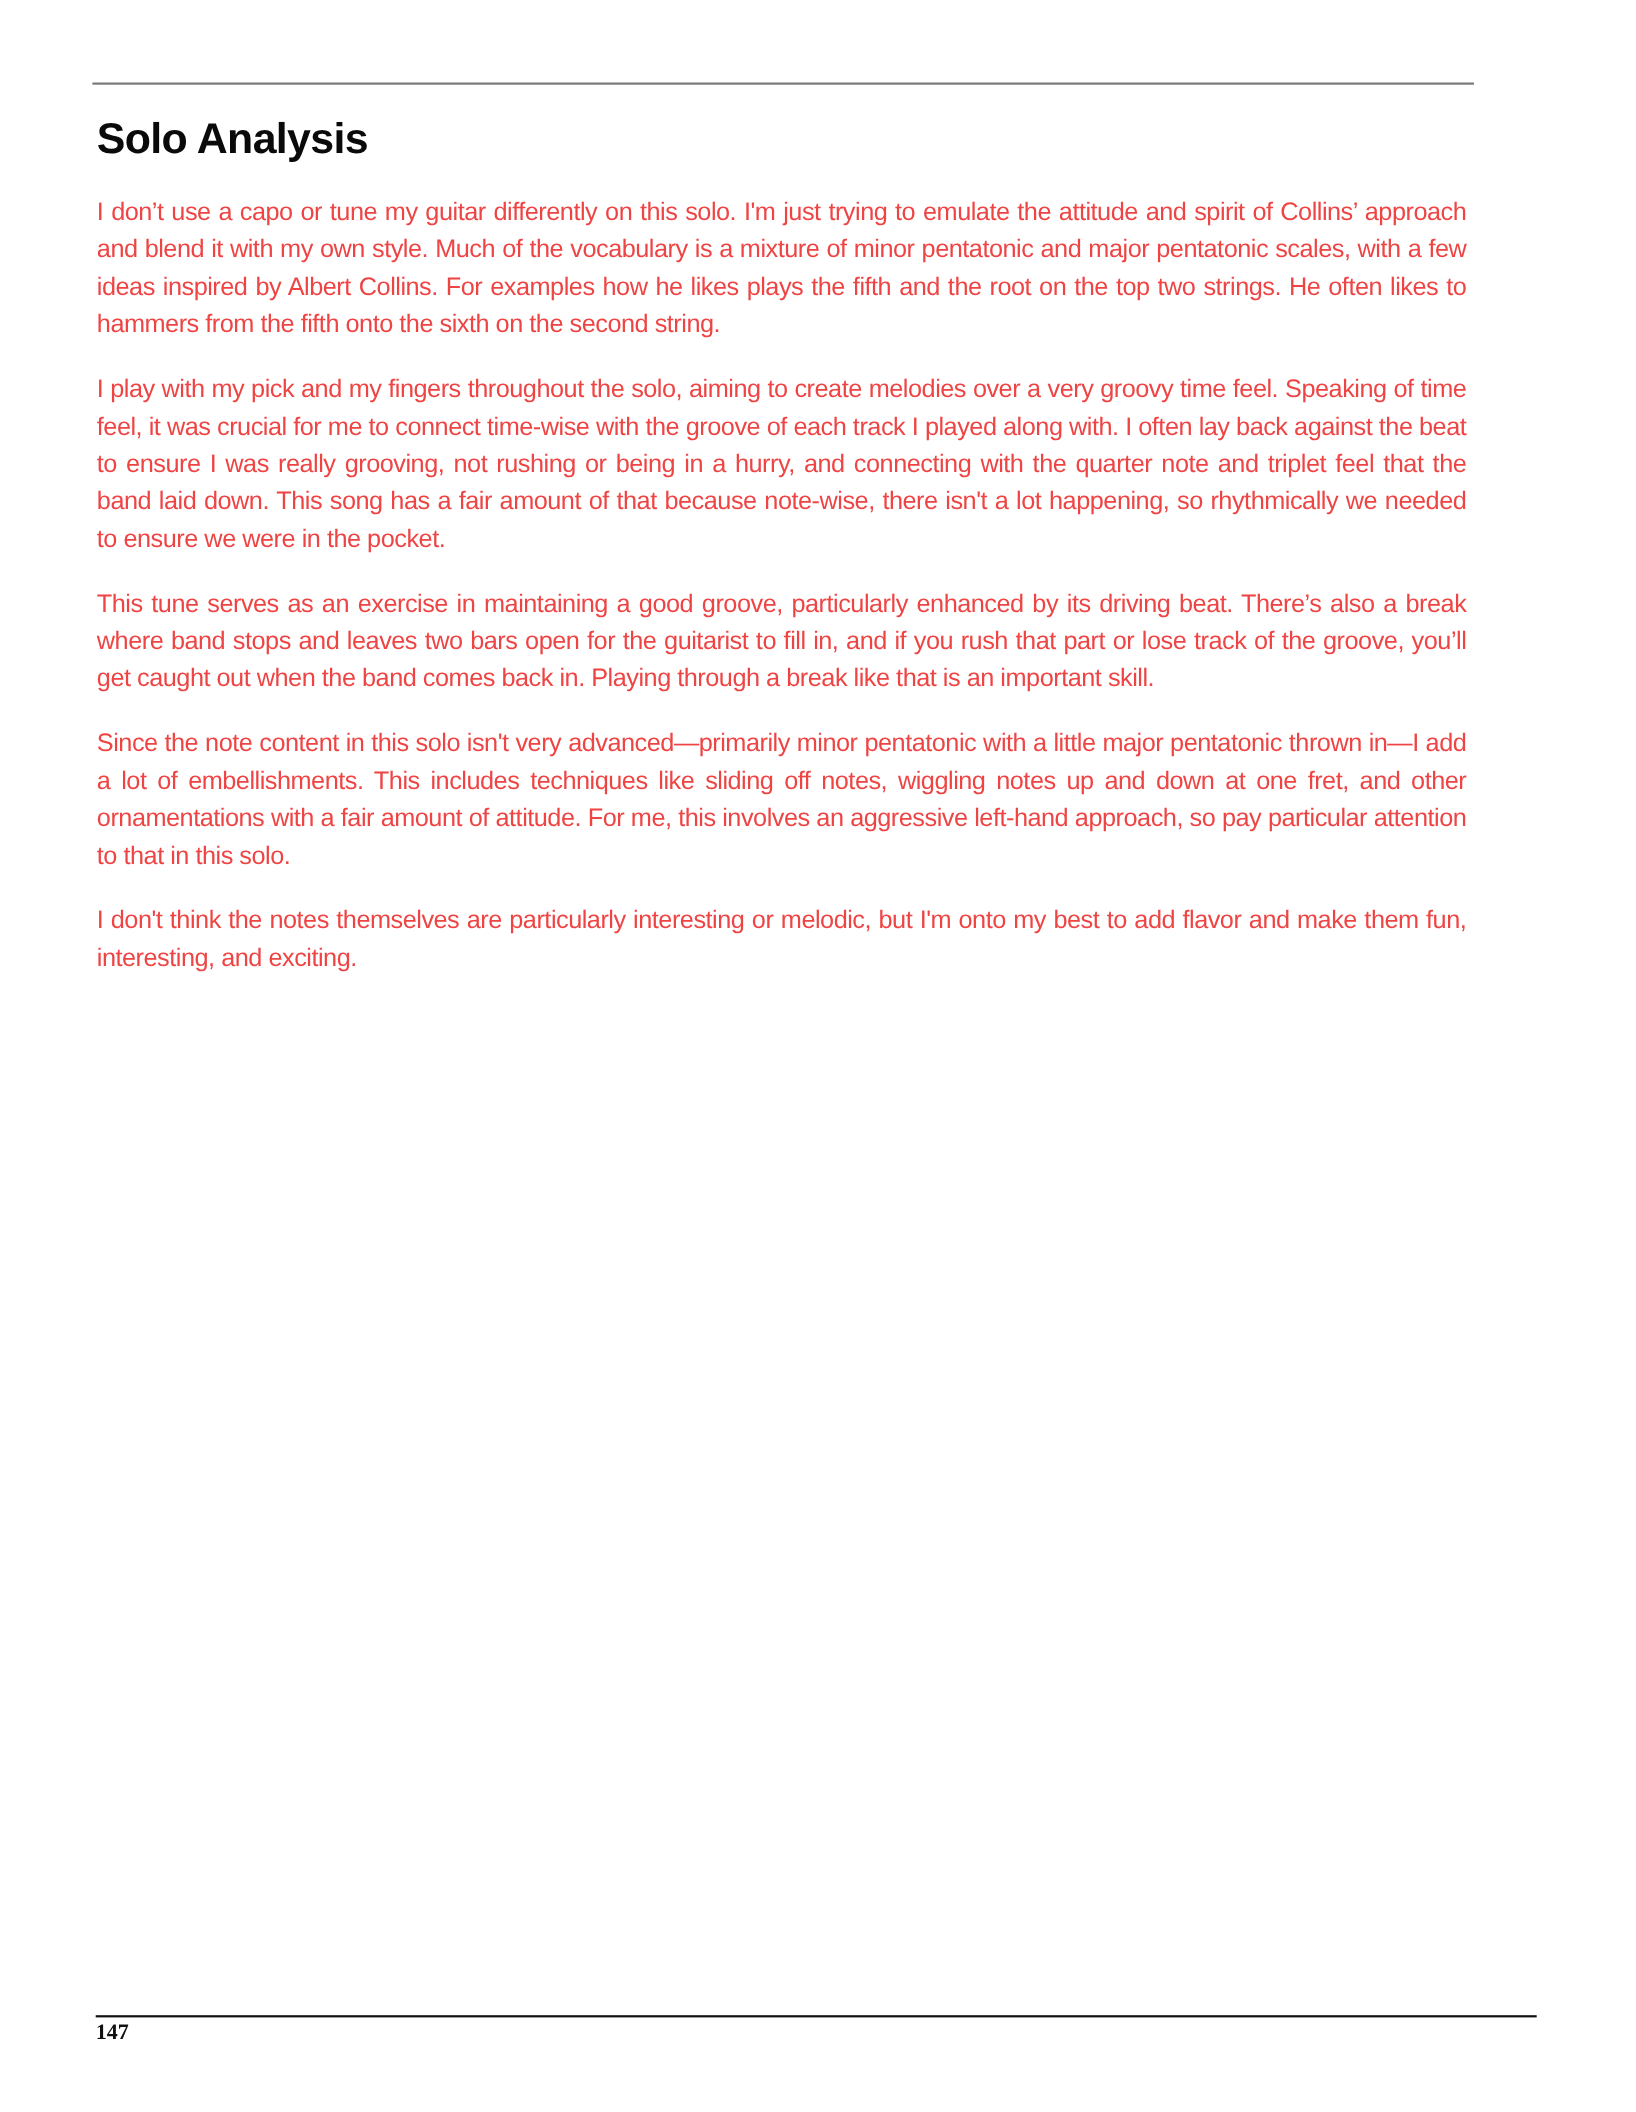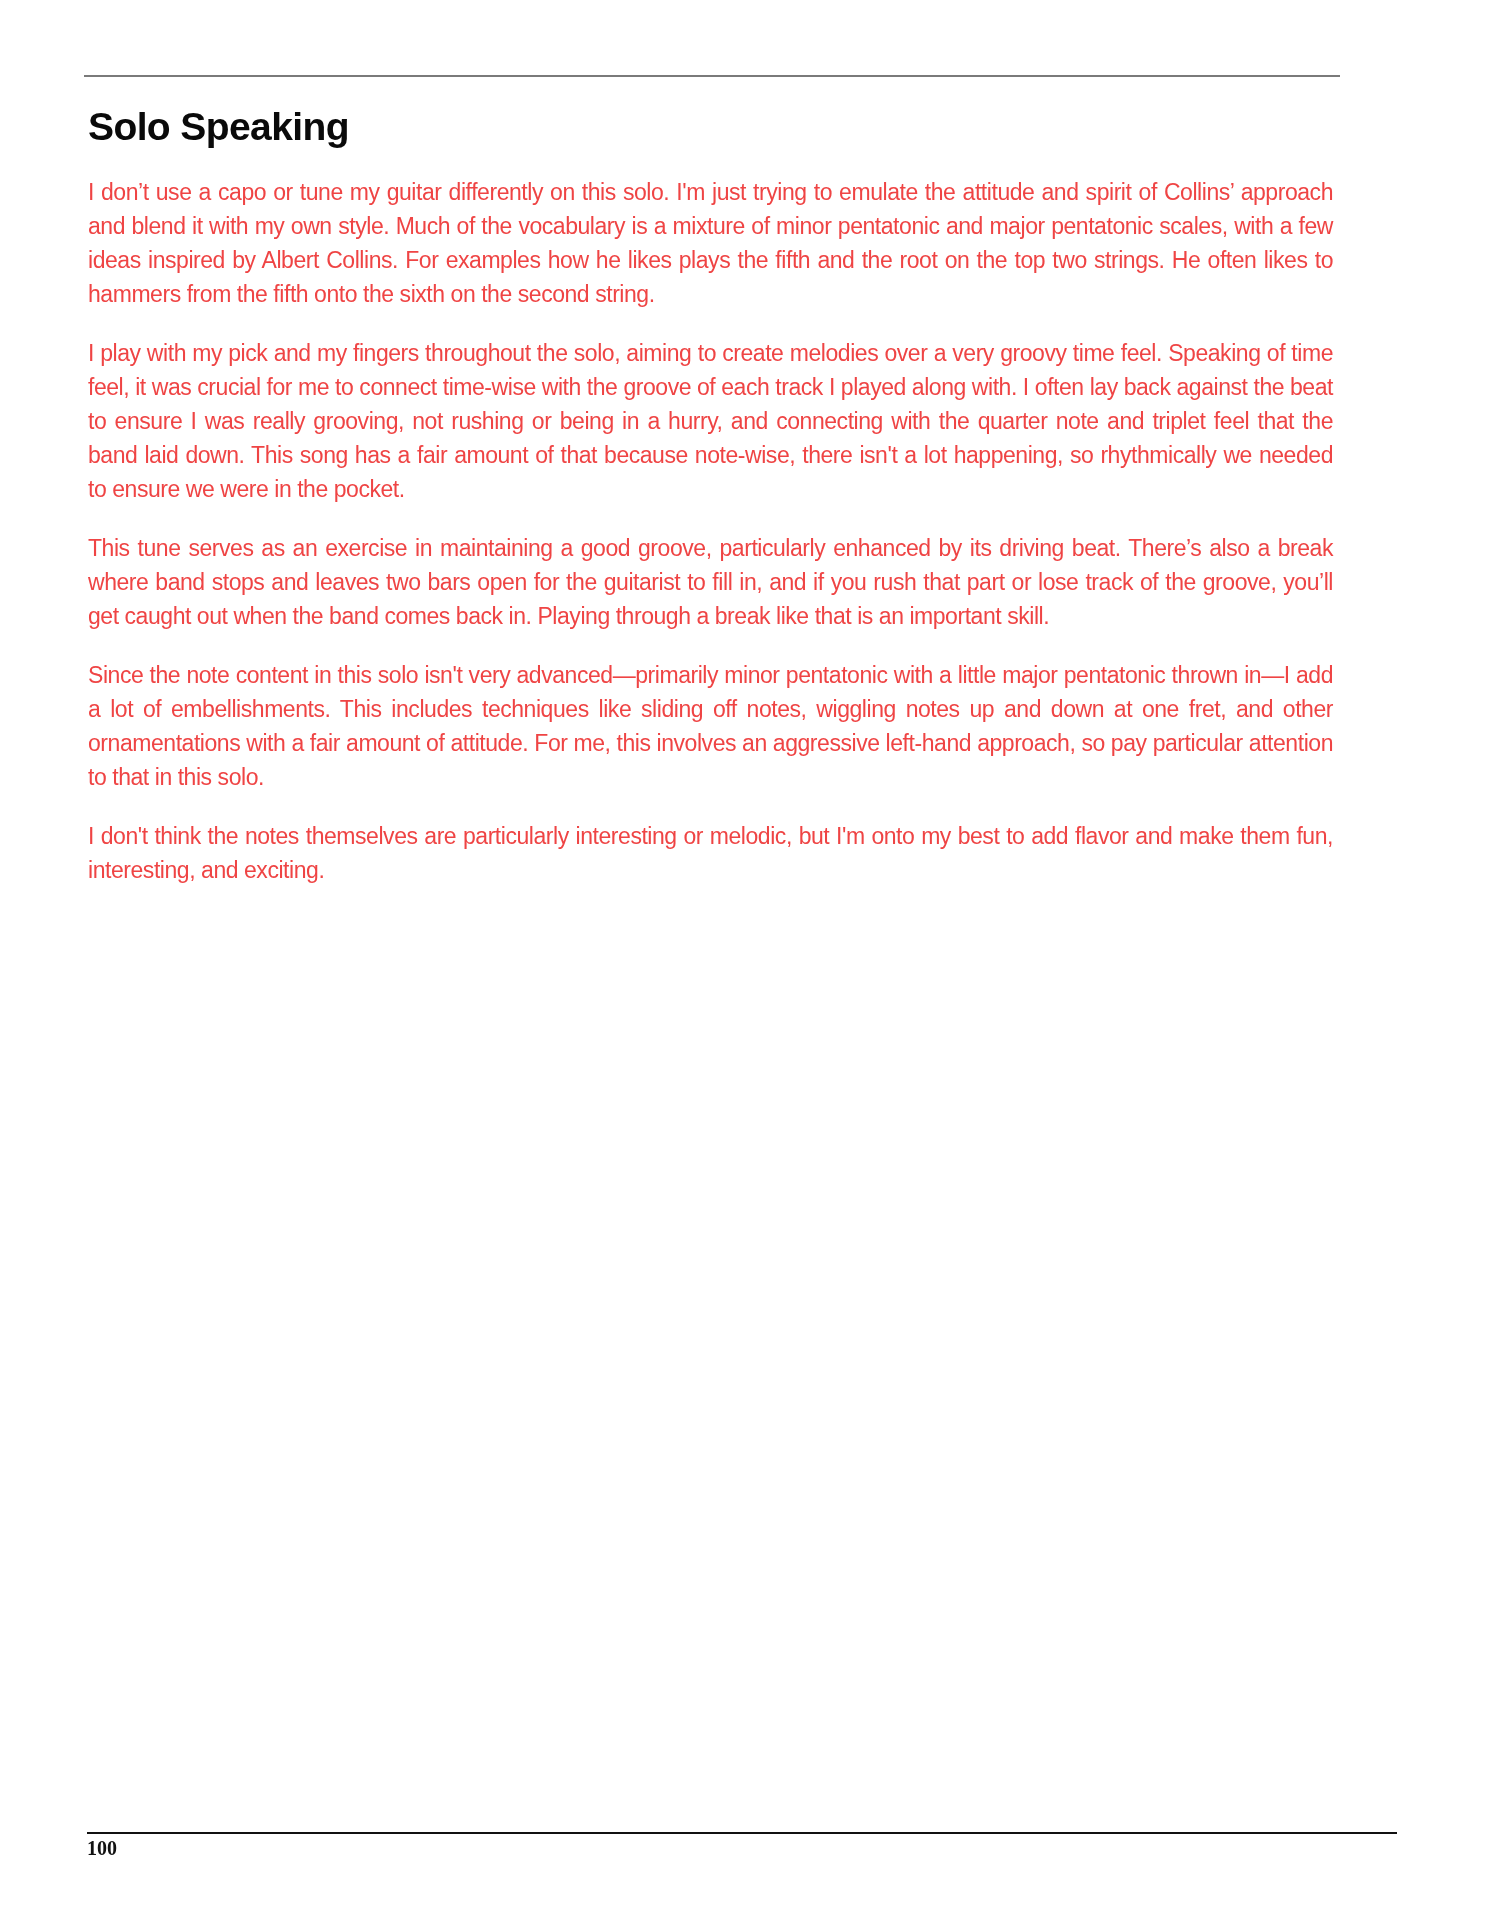--- a/index.html
+++ b/index.html
@@ -68,24 +68,24 @@
       font-size: 20px;
       line-height: 22px;
       color: #111111;
     }
   </style>
 </head>
 <body>
 
 <div class="top-rule"></div>
 
-<h1 class="page-title">Solo Speaking</h1>
+<h1 class="page-title">Solo Analysis</h1>
 
 <div class="body-text">
   <p>I don’t use a capo or tune my guitar differently on this solo. I'm just trying to emulate the attitude and spirit of Collins’ approach and blend it with my own style. Much of the vocabulary is a mixture of minor pentatonic and major pentatonic scales, with a few ideas inspired by Albert Collins. For examples how he likes plays the fifth and the root on the top two strings. He often likes to hammers from the fifth onto the sixth on the second string.</p>
   <p>I play with my pick and my fingers throughout the solo, aiming to create melodies over a very groovy time feel. Speaking of time feel, it was crucial for me to connect time-wise with the groove of each track I played along with. I often lay back against the beat to ensure I was really grooving, not rushing or being in a hurry, and connecting with the quarter note and triplet feel that the band laid down. This song has a fair amount of that because note-wise, there isn't a lot happening, so rhythmically we needed to ensure we were in the pocket.</p>
   <p>This tune serves as an exercise in maintaining a good groove, particularly enhanced by its driving beat. There’s also a break where band stops and leaves two bars open for the guitarist to fill in, and if you rush that part or lose track of the groove, you’ll get caught out when the band comes back in. Playing through a break like that is an important skill.</p>
   <p>Since the note content in this solo isn't very advanced—primarily minor pentatonic with a little major pentatonic thrown in—I add a lot of embellishments. This includes techniques like sliding off notes, wiggling notes up and down at one fret, and other ornamentations with a fair amount of attitude. For me, this involves an aggressive left-hand approach, so pay particular attention to that in this solo.</p>
   <p>I don't think the notes themselves are particularly interesting or melodic, but I'm onto my best to add flavor and make them fun, interesting, and exciting.</p>
 </div>
 
 <div class="footer-rule"></div>
-<div class="page-number">100</div>
+<div class="page-number">147</div>
 
 </body></html>

